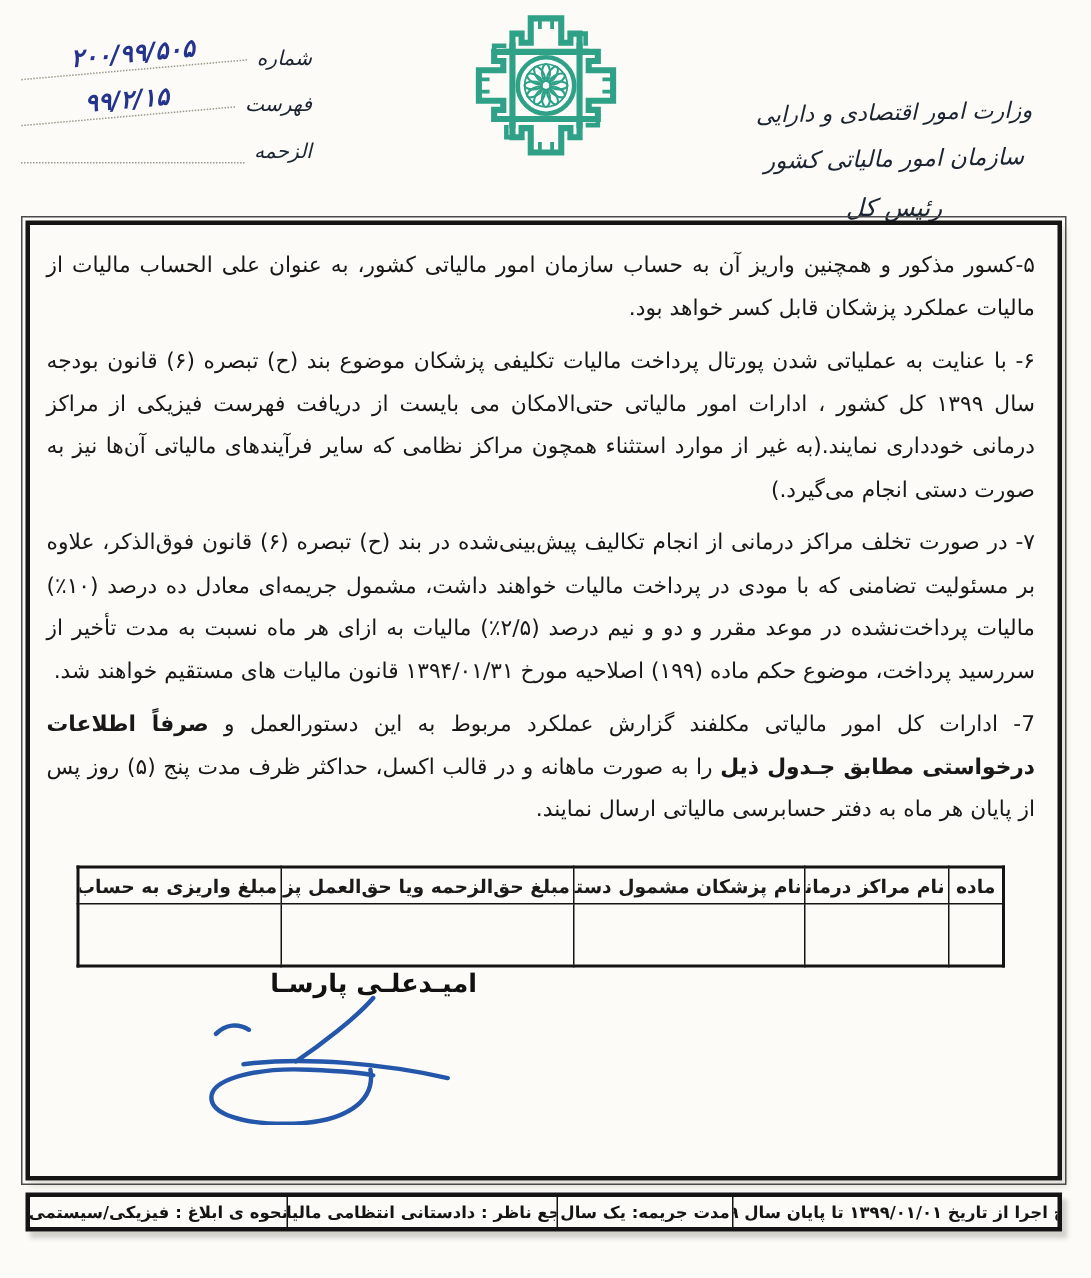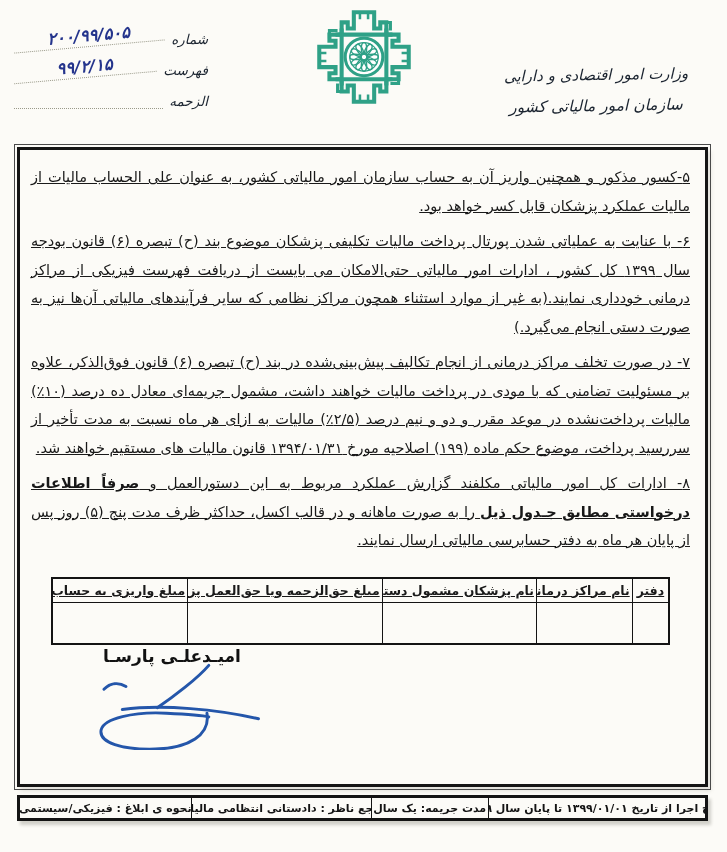--- a/index.html
+++ b/index.html
@@ -34,41 +34,40 @@
     padding-bottom:1px;direction:ltr;
   }
   .lh-value.empty{transform:none;height:14px;}
   
   .main-box{
     position:absolute;top:147px;left:17px;width:691px;height:640px;
     box-sizing:border-box;border:3px solid #151515;
     outline:1px solid #4a4a4a;outline-offset:2px;
     padding:13px 15px 6px 11px;direction:rtl;
     box-shadow:3px 4px 4px rgba(110,110,95,.18);
-    text-decoration:underline;
   }
   .para{
     font-size:14.5px;line-height:28.5px;text-align:justify;
     margin:0 0 7px 0;color:#181818;
   }
   .para b{font-weight:bold;}
   
   .report-table{
     width:94%;margin:22px auto 0 auto;border-collapse:collapse;
     border:2px solid #141414;direction:rtl;table-layout:fixed;
   }
   .report-table th{
     border:1px solid #141414;font-size:12.5px;font-weight:bold;
     padding:4px 2px;text-align:center;white-space:nowrap;overflow:hidden;
   }
   .report-table td{border:1px solid #141414;height:38px;}
   .col-row{width:6%;}.col-center{width:15.5%;}.col-doc{width:25%;}
   .col-fee{width:31.5%;}.col-dep{width:22%;}
   
-  .sig-block{position:absolute;left:24px;bottom:30px;width:256px;text-align:center;direction:rtl;}
+  .sig-block{position:absolute;left:42px;bottom:30px;width:256px;direction:rtl;}
   .sig-name{font-size:17px;font-weight:bold;letter-spacing:.5px;color:#111;}
   .sig-ink{margin-top:-8px;}
   
   .footer-strip{
     position:absolute;top:795px;left:17px;width:691px;height:26px;
     box-sizing:border-box;border:3px solid #141414;
     display:flex;direction:rtl;align-items:stretch;
     background:#fcfbf7;
     box-shadow:3px 4px 3px rgba(110,110,95,.3);
   }
@@ -81,20 +80,21 @@
   .fc2{width:15.5%;border-inline-end:1px solid #141414;}
   .fc3{width:26.5%;border-inline-end:1px solid #141414;}
   .fc4{width:25%;}
 </style>
 </head>
 <body>
 
 <div class="lh-right">
   <div class="l1">وزارت امور اقتصادی و دارایی</div>
   <div class="l2">سازمان امور مالیاتی کشور</div>
+  <div class="l3">رئیس کل</div>
 </div>
 
 <div class="logo-wrap">
   <svg width="122" height="106" viewBox="0 0 120 104" xmlns="http://www.w3.org/2000/svg">
     <g fill="none" stroke="#2fa187" stroke-width="4">
       <g>
         <path d="M32,28 h56"></path>
         <path d="M38,28 v-12 h6 v6 h6 v-16 h20 v16 h6 v-6 h6 v12"></path>
         <path d="M56,6 v7 M64,6 v7" stroke-width="2.5"></path>
         <path d="M26,32 v-8 h8" stroke-width="3"></path>
@@ -151,33 +151,33 @@
     <span class="lh-label">الزحمه</span>
     <span class="lh-value empty"></span>
   </div>
 </div>
 
 <div class="main-box">
 
   <p class="para">۵-کسور مذکور و همچنین واریز آن به حساب سازمان امور مالیاتی کشور، به عنوان علی الحساب مالیات از مالیات عملکرد پزشکان قابل کسر خواهد بود.</p>
   <p class="para">۶- با عنایت به عملیاتی شدن پورتال پرداخت مالیات تکلیفی پزشکان موضوع بند (ح) تبصره (۶) قانون بودجه سال ۱۳۹۹ کل کشور ، ادارات امور مالیاتی حتی‌الامکان می بایست از دریافت فهرست فیزیکی از مراکز درمانی خودداری نمایند.(به غیر از موارد استثناء همچون مراکز نظامی که سایر فرآیندهای مالیاتی آن‌ها نیز به صورت دستی انجام می‌گیرد.)</p>
   <p class="para">۷- در صورت تخلف مراکز درمانی از انجام تکالیف پیش‌بینی‌شده در  بند (ح) تبصره (۶) قانون فوق‌الذکر، علاوه بر مسئولیت تضامنی که با مودی در پرداخت مالیات خواهند داشت، مشمول جریمه‌ای معادل ده درصد (۱۰٪) مالیات پرداخت‌نشده در موعد مقرر و دو و نیم درصد (۲/۵٪) مالیات به ازای هر ماه نسبت به مدت تأخیر از سررسید پرداخت، موضوع حکم ماده (۱۹۹) اصلاحیه مورخ ۱۳۹۴/۰۱/۳۱ قانون مالیات های مستقیم خواهند شد.</p>
-  <p class="para"><span>۸- ادارات کل امور مالیاتی مکلفند گزارش عملکرد مربوط به این دستورالعمل و </span><b>صرفاً اطلاعات درخواستی مطابق جـدول ذیل</b><span> را به صورت ماهانه و در قالب اکسل، حداکثر ظرف مدت پنج (۵) روز پس از پایان هر ماه به دفتر حسابرسی مالیاتی ارسال نمایند.</span></p>
+  <p class="para"><span>7- ادارات کل امور مالیاتی مکلفند گزارش عملکرد مربوط به این دستورالعمل و </span><b>صرفاً اطلاعات درخواستی مطابق جـدول ذیل</b><span> را به صورت ماهانه و در قالب اکسل، حداکثر ظرف مدت پنج (۵) روز پس از پایان هر ماه به دفتر حسابرسی مالیاتی ارسال نمایند.</span></p>
 
   <table class="report-table">
     <colgroup>
       <col class="col-row">
         <col class="col-center">
         <col class="col-doc">
         <col class="col-fee">
         <col class="col-dep">
     </colgroup>
     <thead>
       <tr>
-        <th>دفتر</th>
+        <th>ماده</th>
         <th>نام مراکز درمانی</th>
         <th>نام پزشکان مشمول دستورالعمل</th>
         <th>مبلغ حق‌الزحمه ویا حق‌العمل پزشکی پزشکان</th>
         <th>مبلغ واریزی به حساب سازمان</th>
       </tr>
     </thead>
     <tbody>
       <tr>
         <td></td>
         <td></td>

